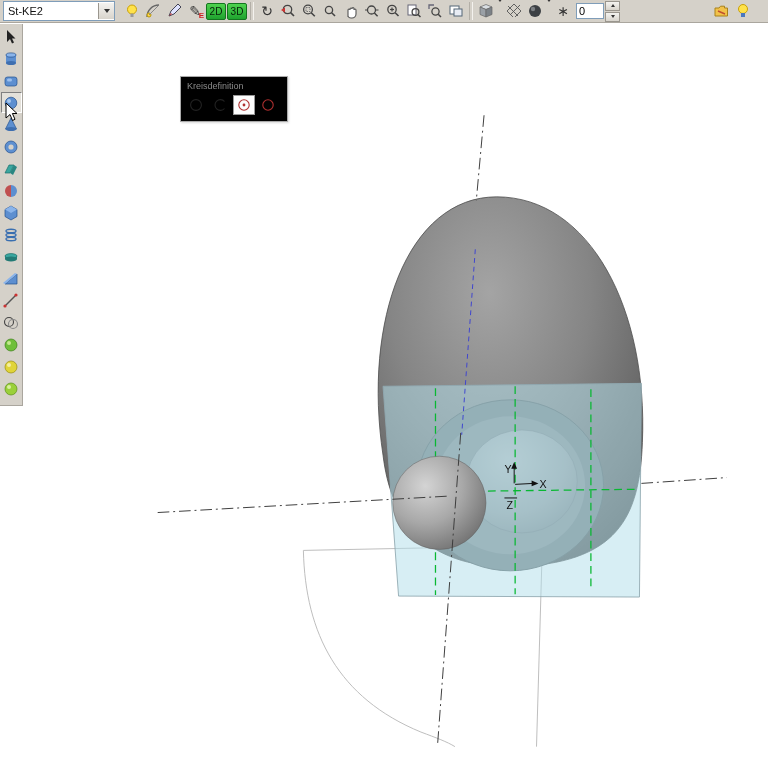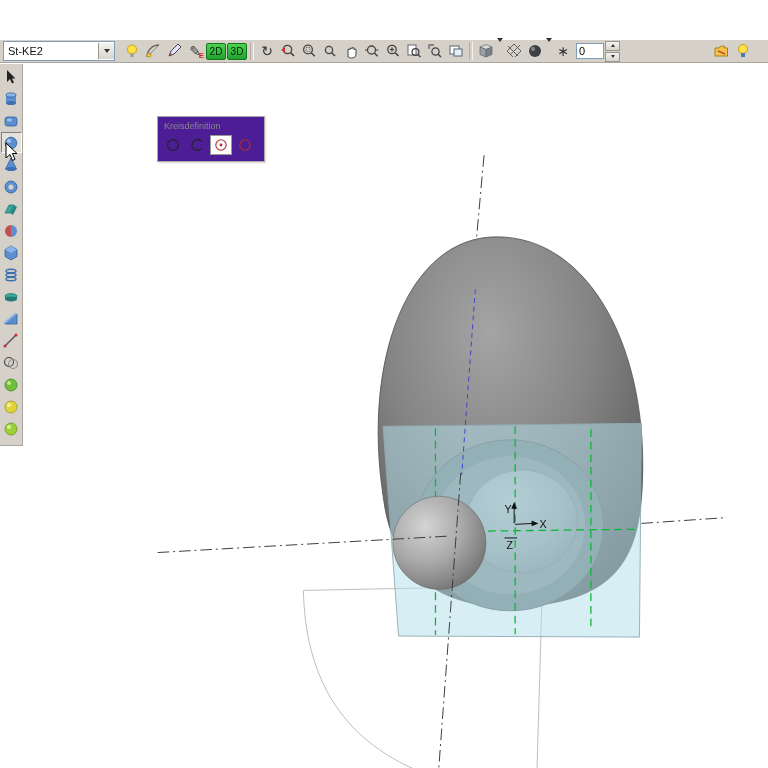--- a/index.html
+++ b/index.html
@@ -1,18 +1,18 @@
 <!DOCTYPE html>
 <html><head>
 <meta charset="utf-8">
 <style>
   html,body{margin:0;padding:0;}
   body{width:768px;height:768px;overflow:hidden;background:#fff;
        font-family:"Liberation Sans", sans-serif;}
-  .app{position:relative;width:768px;height:564px;background:#fff;margin-top:40px;}
+  .app{position:relative;width:768px;height:564px;background:#fff;}
 
   
   .topbar{position:absolute;top:0;left:0;width:768px;height:23px;
     background:#d5d1c9;border-bottom:1px solid #aaa69e;
     display:flex;align-items:center;gap:1px;padding:0 3px;box-sizing:border-box;z-index:30;}
   .combo{width:110px;height:18px;background:#fff;border:1px solid #7f9db9;
     display:flex;align-items:center;justify-content:space-between;margin-right:6px;}
   .combo-text{font-size:11px;padding-left:4px;color:#111;}
   .combo-btn{width:15px;height:16px;background:linear-gradient(#f4f3f0,#d8d4cc);
     border-left:1px solid #9a968e;display:flex;align-items:center;justify-content:center;}
@@ -42,21 +42,21 @@
     background:#d5d1c9;border-right:1px solid #aaa69e;border-bottom:1px solid #aaa69e;
     display:flex;flex-direction:column;align-items:center;gap:1px;padding-top:2px;box-sizing:border-box;z-index:25;}
   .lbtn{width:21px;height:21px;border:1px solid transparent;background:transparent;
     display:flex;align-items:center;justify-content:center;padding:0;}
   .lbtn.pressed{border-color:#808080 #ffffff #ffffff #808080;background:#e4e1da;}
 
   
   .viewport{position:absolute;top:22px;left:0;width:768px;height:746px;z-index:1;}
 
   
-  .palette{position:absolute;left:157px;top:76px;width:106px;background:#4c1d95;
+  .palette{position:absolute;left:180px;top:76px;width:106px;background:#000000;
     border:1px solid #aaa;box-shadow:1px 1px 2px rgba(0,0,0,.15);z-index:40;}
   .palette-title{font-size:9px;color:#8a8a8a;padding:4px 6px 2px 6px;}
   .palette-row{display:flex;gap:2px;padding:2px 4px 6px 4px;}
   .pbtn{width:22px;height:20px;border:1px solid transparent;background:transparent;
     display:flex;align-items:center;justify-content:center;padding:0;}
   .pbtn.pressed{border-color:#999;background:#fdfdfd;}
 
   .cursor{position:absolute;left:5px;top:102px;z-index:60;pointer-events:none;}
 </style>
 </head>

